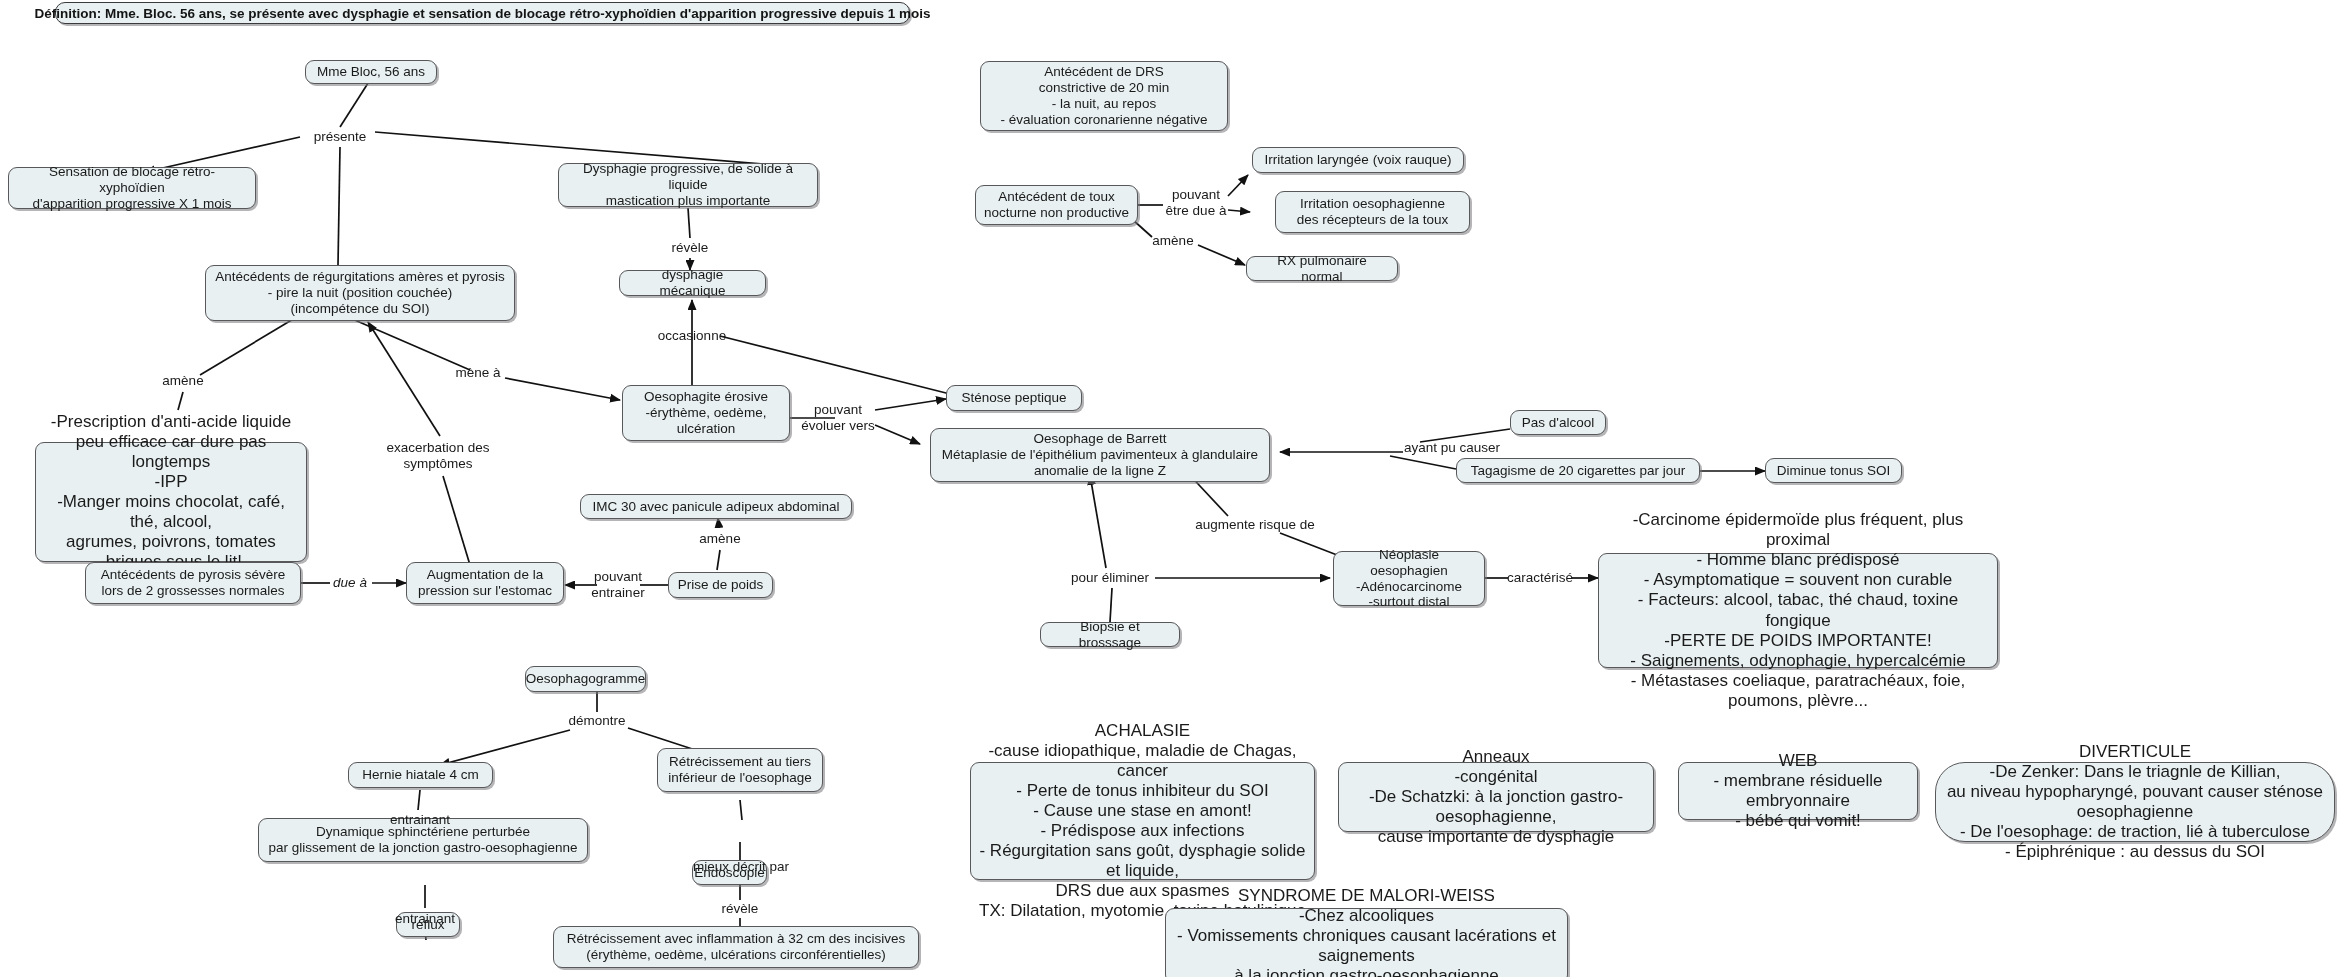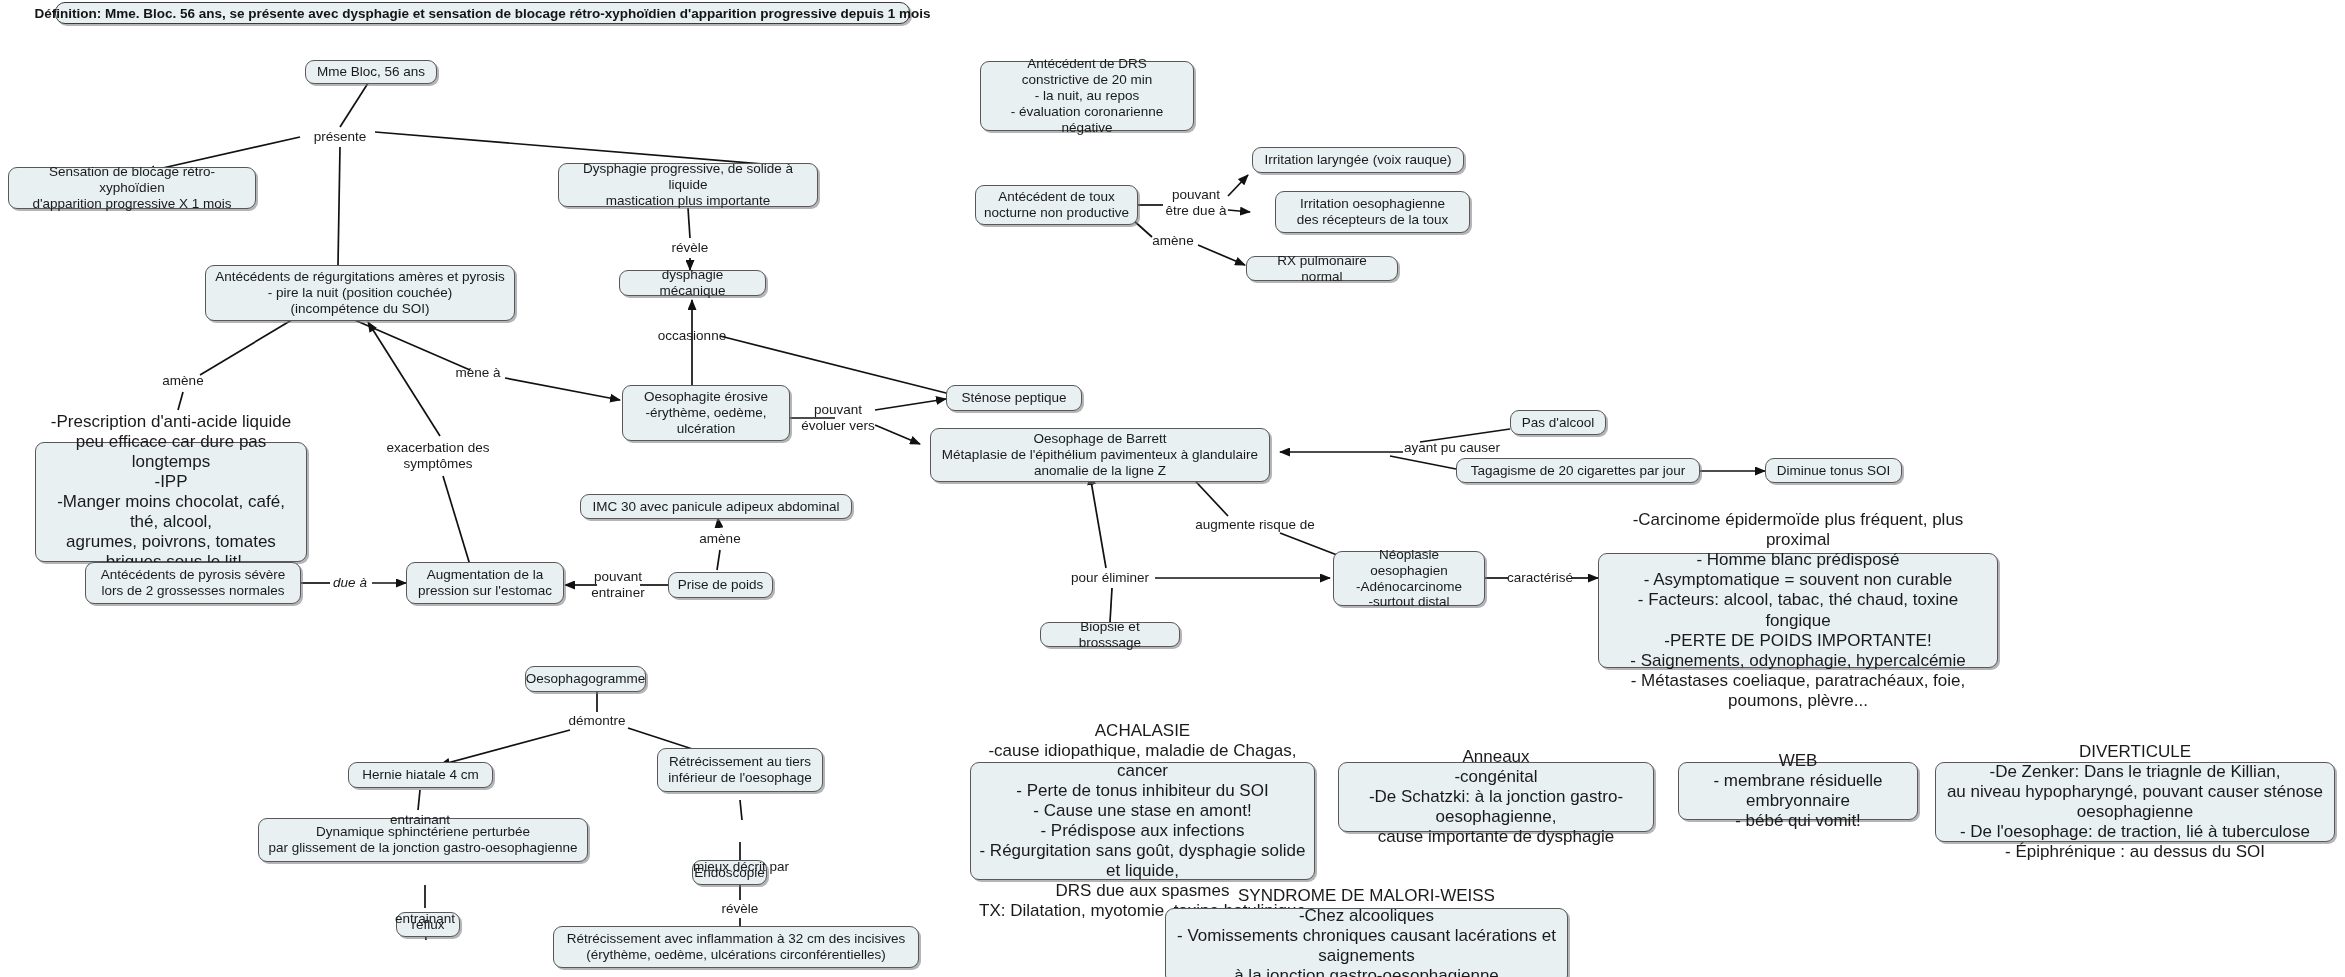--- a/index.html
+++ b/index.html
@@ -246,21 +246,21 @@
   <div class="node" style="left:1040px; top:622px; width:140px; height:25px;">Biopsie et brosssage</div>
 
   <div class="node small" style="left:1598px; top:521px; width:400px; height:115px;">-Carcinome épidermoïde plus fréquent, plus proximal
 - Homme blanc prédisposé
 - Asymptomatique = souvent non curable
 - Facteurs: alcool, tabac, thé chaud, toxine fongique
 -PERTE DE POIDS IMPORTANTE!
 - Saignements, odynophagie, hypercalcémie
 - Métastases coeliaque, paratrachéaux, foie, poumons, plèvre...</div>
 
-  <div class="node" style="left:980px; top:61px; width:214px; height:70px;">Antécédent de DRS
+  <div class="node" style="left:980px; top:61px; width:248px; height:70px;">Antécédent de DRS
 constrictive de 20 min
 - la nuit, au repos
 - évaluation coronarienne négative</div>
 
   <div class="node" style="left:975px; top:185px; width:163px; height:40px;">Antécédent de toux
 nocturne non productive</div>
 
   <div class="node" style="left:1252px; top:147px; width:212px; height:26px;">Irritation laryngée (voix rauque)</div>
 
   <div class="node" style="left:1275px; top:191px; width:195px; height:42px;">Irritation oesophagienne
@@ -296,21 +296,21 @@
 
   <div class="node small" style="left:1338px; top:730px; width:316px; height:70px;">Anneaux
 -congénital
 -De Schatzki: à la jonction gastro-oesophagienne,
 cause importante de dysphagie</div>
 
   <div class="node small" style="left:1678px; top:730px; width:240px; height:58px;">WEB
 - membrane résiduelle embryonnaire
 - bébé qui vomit!</div>
 
-  <div class="node small" style="left:1935px; top:730px; width:400px; height:80px;">DIVERTICULE
+  <div class="node small" style="left:1935px; top:730px; width:400px; height:80px;border-radius:30px;">DIVERTICULE
 -De Zenker: Dans le triagnle de Killian,
 au niveau hypopharyngé, pouvant causer sténose oesophagienne
 - De l'oesophage: de traction, lié à tuberculose
 - Épiphrénique : au dessus du SOI</div>
 
   <div class="node small" style="left:1165px; top:876px; width:403px; height:76px;">SYNDROME DE MALORI-WEISS
 -Chez alcooliques
 - Vomissements chroniques causant lacérations et saignements
 à la jonction gastro-oesophagienne (hémathémèse)</div>
 

